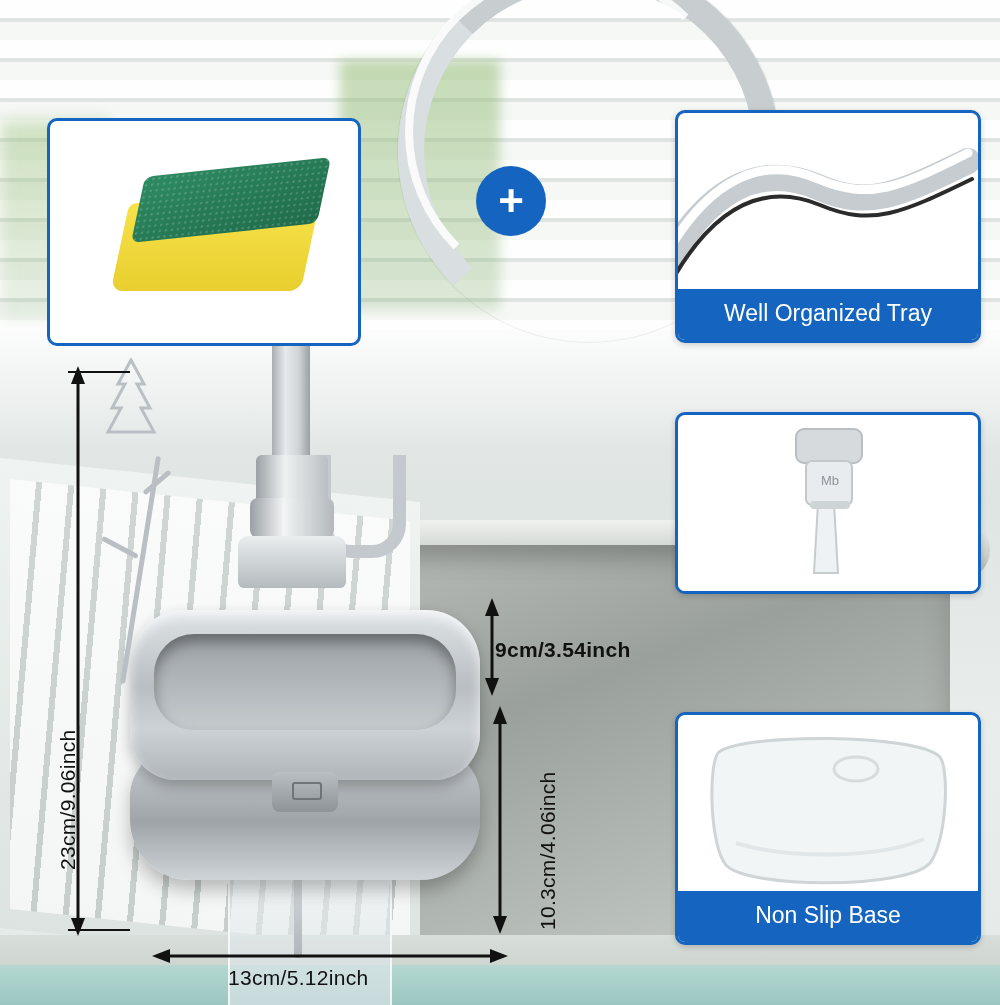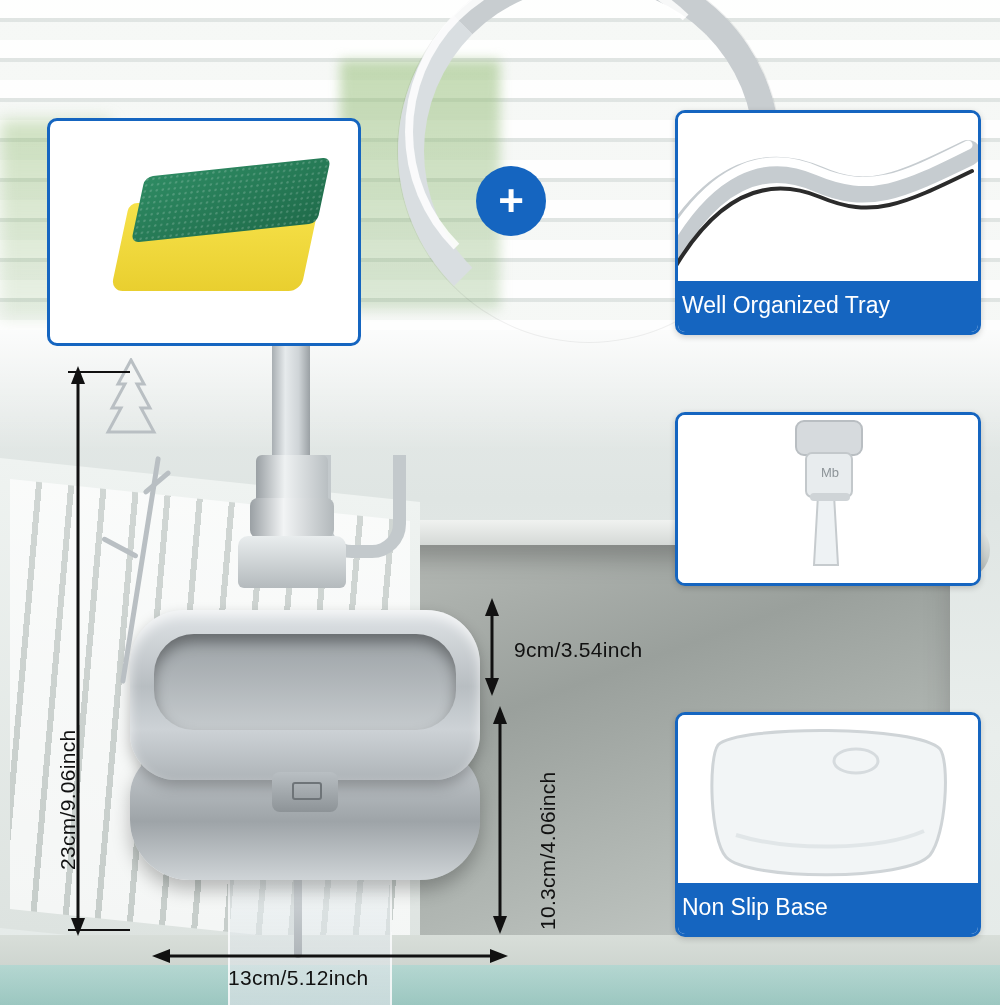--- a/index.html
+++ b/index.html
@@ -99,22 +99,22 @@
   .orn-hook{position:absolute;left:100px;top:545px;width:40px;height:5px;
     background:#b9bfc3;transform:rotate(28deg);border-radius:3px;}
   .orn-hook2{position:absolute;left:140px;top:480px;width:34px;height:5px;
     background:#b9bfc3;transform:rotate(-40deg);border-radius:3px;}
   .dim-label{position:absolute;color:#111;font-size:21px;letter-spacing:.3px;}
   .vert-label{transform:rotate(-90deg);transform-origin:left top;white-space:nowrap;}
 
   
   .card{position:absolute;width:300px;background:#fff;border:3px solid #1565c0;
     border-radius:10px;overflow:hidden;box-shadow:0 2px 6px rgba(0,0,0,.18);}
-  .card-img{height:168px;background:#fff;position:relative;overflow:hidden;}
-  .card-cap{background:#1565c0;color:#fff;font-size:23px;
+  .card-img{height:168px;background:#fff;position:relative;overflow:hidden;margin-top:8px;}
+  .card-cap{background:#1565c0;color:#fff;font-size:23px;text-align:center;
     padding:11px 4px 13px;}
   #card1{left:675px;top:110px;}
   #card2{left:675px;top:412px;}
   #card3{left:675px;top:712px;}
 
   
   .tray-art{position:absolute;left:-10px;top:22px;width:320px;height:150px;}
   
   
 
@@ -199,21 +199,21 @@
     <line x1="500" y1="712" x2="500" y2="928" stroke="#111" stroke-width="3"></line>
     <polygon points="500,706 493,724 507,724" fill="#111"></polygon>
     <polygon points="500,934 493,916 507,916" fill="#111"></polygon>
 
     <line x1="158" y1="956" x2="502" y2="956" stroke="#111" stroke-width="3"></line>
     <polygon points="152,956 170,949 170,963" fill="#111"></polygon>
     <polygon points="508,956 490,949 490,963" fill="#111"></polygon>
   </svg>
 
   <div class="dim-label vert-label" style="left:56px;top:870px;">23cm/9.06inch</div>
-  <div class="dim-label" style="left:514px;top:638px;">9cm/3.54inch</div>
+  <div class="dim-label" style="left:495px;top:638px;font-weight:bold;">9cm/3.54inch</div>
   <div class="dim-label vert-label" style="left:536px;top:930px;">10.3cm/4.06inch</div>
   <div class="dim-label" style="left:228px;top:966px;">13cm/5.12inch</div>
 
   <div class="sponge-box">
     <div class="sponge">
       <div class="sponge-yellow"></div>
       <div class="sponge-green">
         <div class="sponge-green-tex"></div>
       </div>
     </div>

